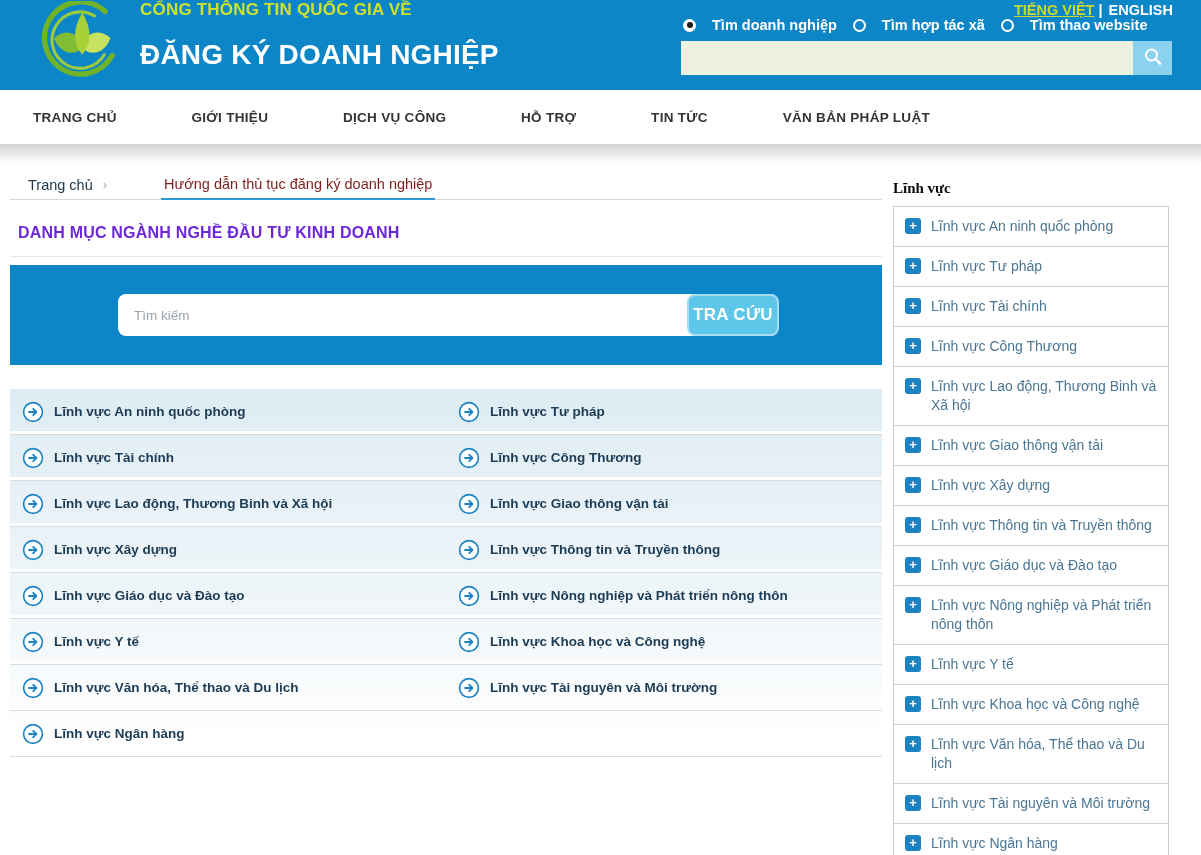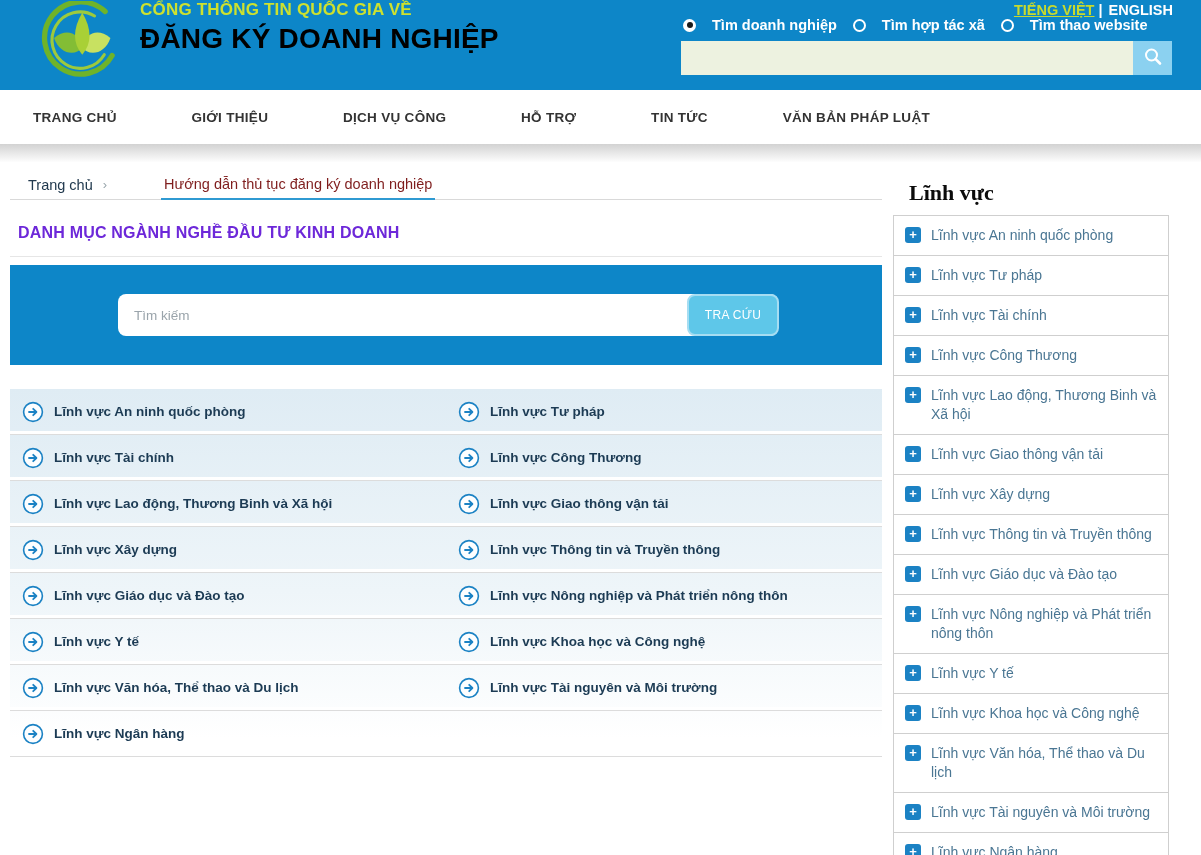--- a/index.html
+++ b/index.html
@@ -5,21 +5,21 @@
   * { margin:0; padding:0; box-sizing:border-box; }
   html,body { width:1201px; height:855px; background:#fff; overflow:hidden;
               font-family:"Liberation Sans", sans-serif; }
   a { text-decoration:none; color:inherit; cursor:pointer; }
 
   
   .header { position:relative; height:90px; background:#0d86c8; }
   .logo { position:absolute; left:34px; top:1px; width:93px; height:88px; }
   .brand { position:absolute; left:140px; top:0; }
   .brand-line1 { color:#cde12f; font-weight:bold; font-size:17px; letter-spacing:.2px; }
-  .brand-line2 { color:#000000; font-weight:bold; font-size:28px; margin-top:3px; letter-spacing:.2px; }
+  .brand-line2 { color:#ffffff; font-weight:bold; font-size:28px; margin-top:19px; letter-spacing:.2px; }
   .lang { position:absolute; top:2px; right:28px; font-size:14.5px; font-weight:bold; color:#fff; }
   .lang-vi { color:#c8da2d; text-decoration:underline; }
   .lang-sep { margin:0 6px 0 4px; }
   .scopes { position:absolute; left:683px; top:17px; display:flex; gap:16px; align-items:center; }
   .scope { display:flex; align-items:center; gap:16px; color:#fff; font-size:14.5px; font-weight:600; cursor:pointer; }
   .radio { width:13px; height:13px; border-radius:50%; border:2px solid #fff; background:transparent; position:relative; flex:none; }
   .radio[data-state="selected"] { background:#fff; }
   .radio[data-state="selected"]::after { content:""; position:absolute; left:50%; top:50%;
       width:6px; height:6px; margin:-3px 0 0 -3px; border-radius:50%; background:#1b1b1b; }
   .hsearch { position:absolute; left:681px; top:41px; width:491px; height:34px; display:flex; }
@@ -51,36 +51,36 @@
   .sec-rule { border:none; border-top:1px solid #e6e6e6; margin-top:14px; }
 
   
   .panel { position:relative; height:100px; background:#0d86c8; margin-top:8px; }
   .panel-search { position:absolute; left:108px; top:29px; width:660px; height:42px; }
   .panel-search input { width:100%; height:42px; border:none; outline:none; border-radius:8px;
                         padding:0 105px 0 16px; font-size:13.5px; color:#333; }
   .panel-search input::placeholder { color:#9aa4ab; }
   .lookup-btn { position:absolute; right:-1px; top:0; height:42px; width:92px;
                 background:#5ec7e9; border:2px solid #a5ddf2; border-radius:8px;
-                color:#fff; font-weight:normal; font-size:12px; cursor:pointer; letter-spacing:.3px; }
+                color:#fff; font-weight:bold; font-size:17px; cursor:pointer; letter-spacing:.3px; }
 
   
   .cat-grid { margin-top:24px; display:grid; grid-template-columns:1fr 1fr; grid-auto-rows:46px;
               background:linear-gradient(180deg,#dfecf4 0%, #eef5f9 55%, #ffffff 95%); }
   .cat-item, .cat-grid::after {
       display:flex; align-items:center; gap:10px; padding-left:12px;
       border-bottom:1px solid #dcdcdc; box-shadow:inset 0 -3px 0 #fff; }
   .cat-grid::after { content:""; padding:0; }
   .cat-label { font-size:13.5px; font-weight:bold; color:#1c3b54; }
   .cat-icon { width:22px; height:22px; flex:none; display:flex; }
 
   
   .side { padding-top:8px; }
-  .side-title { font-family:"Liberation Serif", serif; font-weight:bold; font-size:22px;
-                color:#0b0b0b; margin:10px 0 9px 16px; }
+  .side-title { font-family:"Liberation Serif", serif; font-weight:bold; font-size:15px;
+                color:#0b0b0b; margin:10px 0 9px 0; }
   .side-list { border:1px solid #cfcfcf; background:#fff; }
   .side-item { display:flex; align-items:flex-start; gap:10px; padding:10px 10px 10px 11px;
                border-bottom:1px solid #cfcfcf; font-size:14px; line-height:19px; color:#4a7693; }
   .side-item:last-child { border-bottom:none; }
   .plus-icon { width:16px; height:16px; flex:none; margin-top:1px; background:#1b82c4; color:#fff;
                border-radius:3px; font-size:13px; line-height:15px; text-align:center; font-weight:bold; }
 </style>
 </head>
 <body>
 

